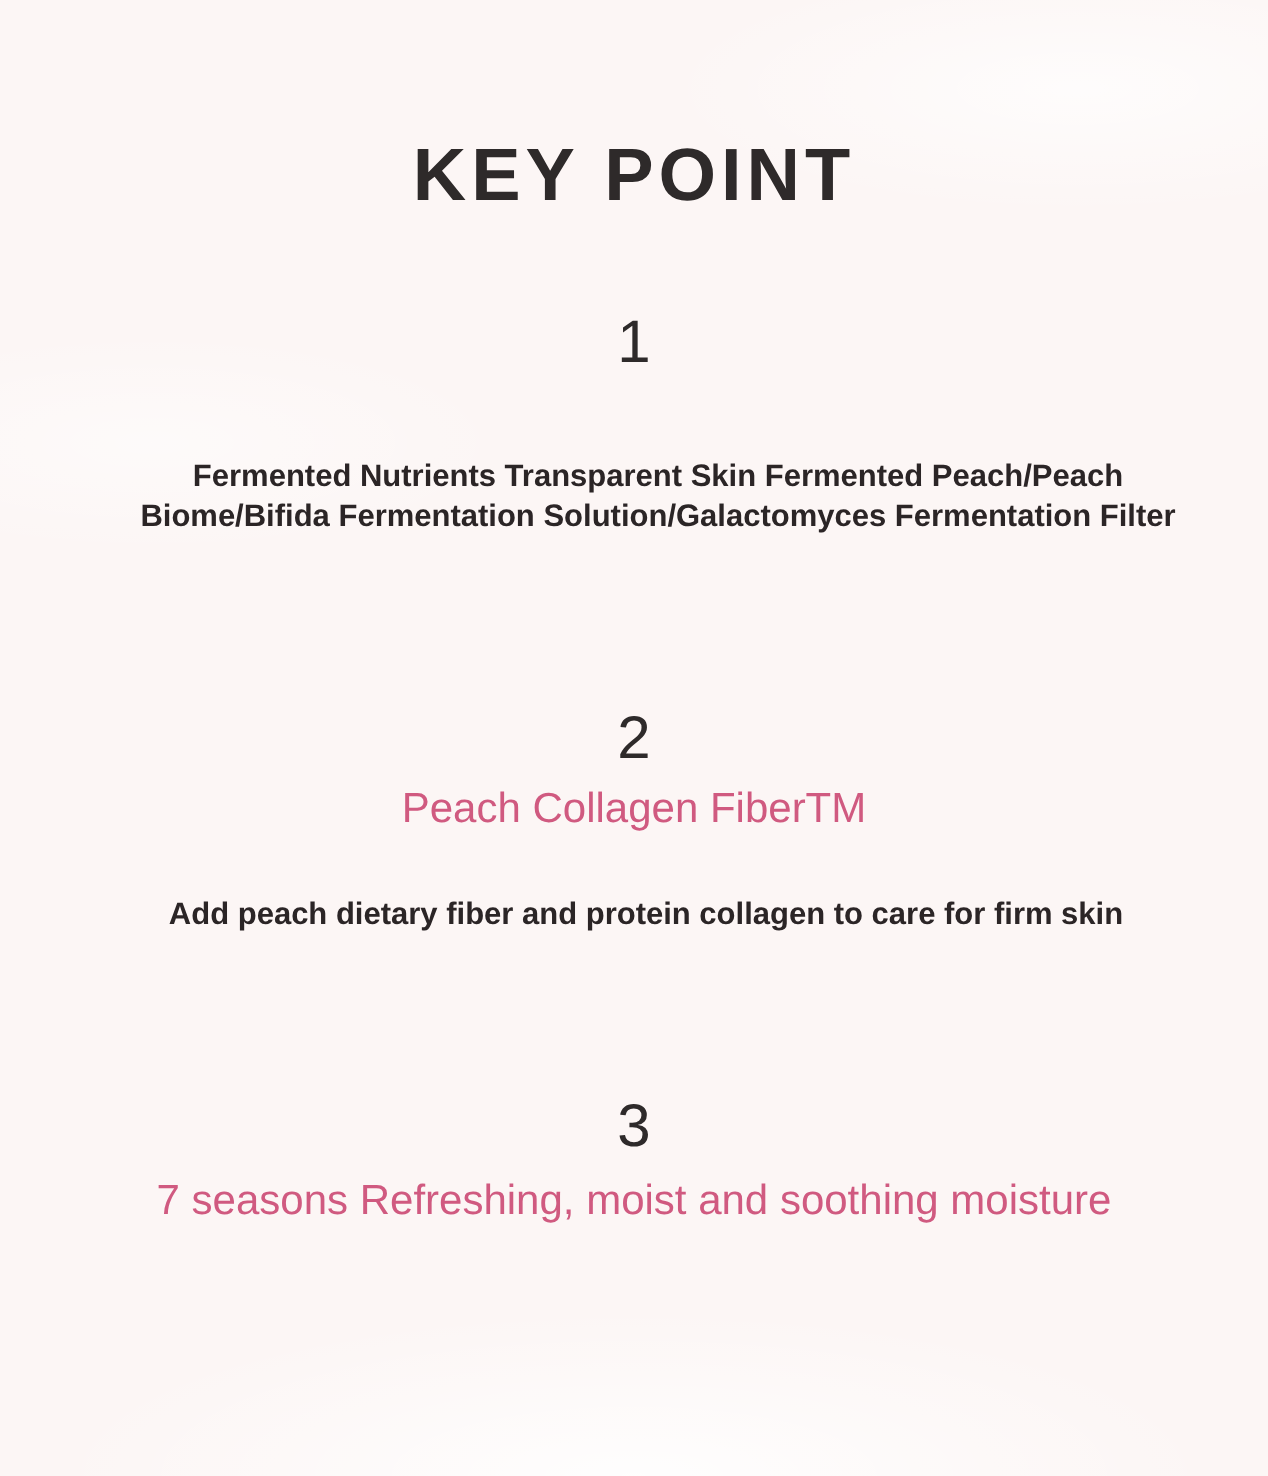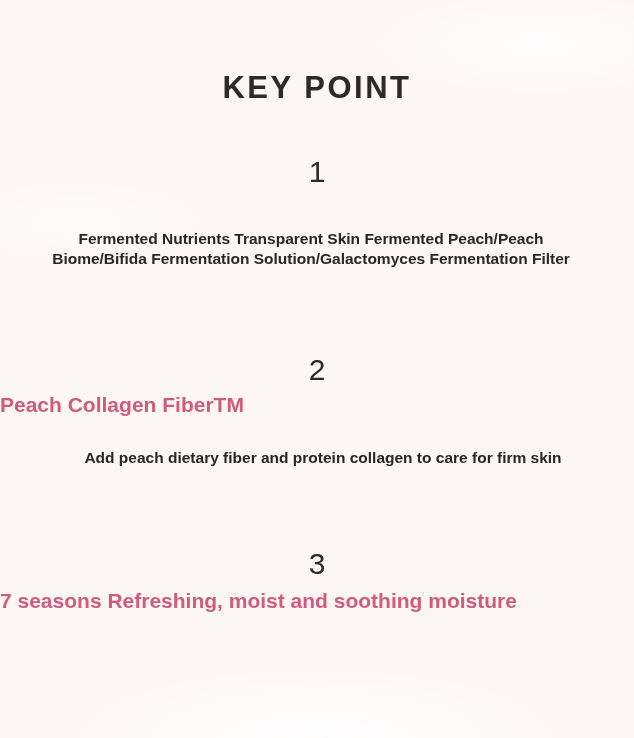--- a/index.html
+++ b/index.html
@@ -25,21 +25,21 @@
       radial-gradient(ellipse 300px 90px at 85% 6%, rgba(255,255,255,0.7) 0%, rgba(255,255,255,0) 70%),
       radial-gradient(ellipse 260px 80px at 12% 30%, rgba(255,255,255,0.5) 0%, rgba(255,255,255,0) 70%);
     pointer-events: none;
   }
   .page-title {
     position: absolute;
     top: 71px;
     left: 0;
     right: 0;
     text-align: center;
-    font-size: 31px;
+    font-size: 37px;
     line-height: 34px;
     font-weight: 700;
     letter-spacing: 2.5px;
     color: #2e2a2a;
     white-space: nowrap;
   }
   .section-number {
     position: absolute;
     left: 0;
     right: 0;
@@ -49,31 +49,32 @@
     font-weight: 400;
     color: #2e2a2a;
   }
   .num-1 { top: 154px; }
   .num-2 { top: 352px; }
   .num-3 { top: 546px; }
   .pink-heading {
     position: absolute;
     left: 0;
     right: 0;
+    text-align: center;
     font-size: 21px;
     line-height: 26px;
-    font-weight: 700;
+    font-weight: 400;
     color: #d05a80;
     white-space: nowrap;
   }
   .head-2 { top: 392px; }
   .head-3 { top: 588px; }
   .body-text {
     position: absolute;
-    left: 40px;
+    left: 58px;
     width: 542px;
     text-align: center;
     font-size: 15.5px;
     line-height: 20px;
     font-weight: 700;
     color: #2b2526;
   }
   .body-1 { top: 229px; }
   .body-2 { top: 448px; white-space: nowrap; left: 12px; right: 0; width: auto; }
   .body-3 { top: 626px; white-space: nowrap; left: 0; right: 0; width: auto; font-size: 15px; }

